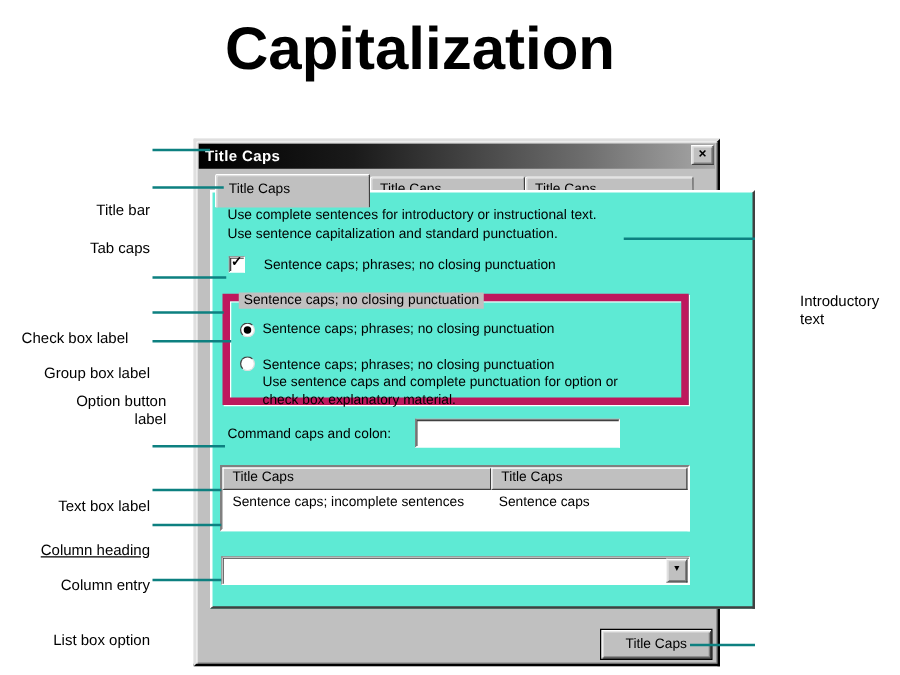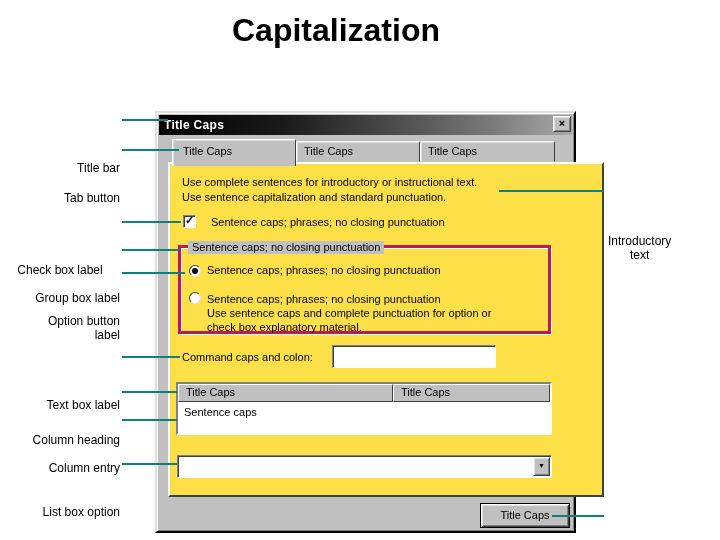--- a/index.html
+++ b/index.html
@@ -1,53 +1,53 @@
 <!DOCTYPE html>
 <html><head>
 <meta charset="utf-8">
 <style>
   html,body{margin:0;padding:0;background:#fff;}
   #stage{position:relative;width:720px;height:540px;background:#fff;overflow:hidden;
          font-family:"Liberation Sans",sans-serif;color:#000;}
   
   .page-title{position:absolute;top:12px;left:0;width:672px;text-align:center;
-              font-size:32px;font-weight:700;letter-spacing:0px;}
+              font-size:48px;font-weight:700;letter-spacing:0px;}
   
   .dialog{position:absolute;left:155px;top:111px;width:421px;height:422px;background:#c0c0c0;
           border:2px solid;border-color:#dfdfdf #000 #000 #dfdfdf;
           box-shadow:inset 1px 1px 0 #fff, inset -1px -1px 0 #808080;box-sizing:border-box;}
   .titlebar{position:absolute;left:2px;top:2px;right:2px;height:20px;
             background:linear-gradient(90deg,#000 0%,#1a1a1a 30%,#6e6e6e 75%,#a8a8a8 100%);
             display:flex;align-items:center;}
   .titlebar-text{color:#fff;font-weight:700;font-size:12px;padding-left:5px;letter-spacing:.3px;}
   .close-btn{position:absolute;right:3px;top:3px;width:16px;height:14px;background:#c0c0c0;
              border:1px solid;border-color:#fff #404040 #404040 #fff;
              box-shadow:inset 1px 1px 0 #dfdfdf, inset -1px -1px 0 #808080;
              font-size:11px;font-weight:700;line-height:12px;text-align:center;cursor:default;}
   
   .tab{position:absolute;background:#c0c0c0;border:1px solid;border-color:#fff #404040 #c0c0c0 #fff;
        border-radius:2px 2px 0 0;box-shadow:inset 1px 1px 0 #dfdfdf;font-size:11px;
        padding-left:10px;box-sizing:border-box;}
   .tab-1{left:15px;top:26px;width:124px;height:27px;z-index:3;line-height:22px;border-bottom:none;}
   .tab-2{left:139px;top:28px;width:124px;height:21px;z-index:1;line-height:19px;padding-left:7px;}
   .tab-3{left:263px;top:28px;width:135px;height:21px;z-index:1;line-height:19px;padding-left:7px;}
   
-  .panel{position:absolute;left:11px;top:49px;width:436px;height:335px;background:#fde047;
+  .panel{position:absolute;left:11px;top:39px;width:436px;height:335px;background:#5eead4;
          border:2px solid;border-color:#fff #404040 #404040 #fff;box-sizing:border-box;z-index:2;}
   .panel *{font-size:11px;}
   .intro{position:absolute;left:12px;top:11px;line-height:15px;}
   .intro span{display:block;}
   .checkbox{position:absolute;left:13px;top:51px;width:13px;height:13px;background:#fff;
             border:1px solid;border-color:#808080 #fff #fff #808080;box-shadow:inset 1px 1px 0 #404040;
             box-sizing:border-box;text-align:center;}
   .checkbox .mark{display:block;font-size:11px;font-weight:700;line-height:11px;margin-top:-1px;}
   .cb-label{position:absolute;left:41px;top:52px;line-height:13px;}
   
   .groupbox{position:absolute;left:8px;top:81px;width:373px;height:89px;box-sizing:border-box;
-            border:3px solid #be185d;box-shadow:inset 1px 1px 0 #fff, 1px 1px 0 #fff;padding-left:32px;}
+            border:6px solid #be185d;box-shadow:inset 1px 1px 0 #fff, 1px 1px 0 #fff;padding-left:32px;}
   .gb-label{position:absolute;top:-7px;left:7px;background:#c0c0c0;padding:0 4px;line-height:13px;}
   .radio{position:absolute;width:12px;height:12px;border-radius:50%;background:#fff;box-sizing:border-box;
          border:1px solid;border-color:#404040 #dfdfdf #dfdfdf #404040;}
   .radio.on::after{content:"";position:absolute;left:2px;top:2px;width:6px;height:6px;
                    border-radius:50%;background:#000;}
   .radio-1{left:8px;top:17px;}
   .radio-2{left:8px;top:44px;}
   .opt-label-1{position:absolute;left:26px;top:16px;line-height:13px;}
   .opt-block-2{position:absolute;left:26px;top:44px;line-height:14px;}
   .opt-block-2 span{display:block;}
@@ -80,21 +80,21 @@
   .combo-btn .arr{font-size:7px;line-height:16px;display:block;}
   
   .cmd-btn{position:absolute;left:323px;top:390px;width:90px;height:25px;background:#c0c0c0;
            border:1px solid #000;box-sizing:border-box;
            box-shadow:inset 1px 1px 0 #fff, inset -1px -1px 0 #404040,
                       inset 2px 2px 0 #dfdfdf, inset -2px -2px 0 #808080;
            font-size:11px;text-align:center;line-height:23px;z-index:2;}
   
   .co-label{position:absolute;font-size:12px;line-height:14px;margin-top:48px;}
   .co-left{left:0;width:120px;text-align:right;}
-  .co-right{left:608px;text-align:center;}
+  .co-right{left:640px;text-align:left;}
   .co-label span{display:block;}
   .co-line{position:absolute;height:2px;background:#0d8080;z-index:6;}
 </style>
 </head>
 <body>
 
 <div id="stage">
 
   <div class="page-title">Capitalization</div>
 
@@ -145,48 +145,49 @@
 
       <div class="txt-label">Command caps and colon:</div>
       <input class="text-input" type="text" value="" style="">
 
       <div class="table">
         <div class="thead">
           <div class="th th-1">Title Caps</div>
           <div class="th th-2">Title Caps</div>
         </div>
         <div class="trow">
+          <div class="td-1">Sentence caps; incomplete sentences</div>
           <div class="td-2">Sentence caps</div>
         </div>
       </div>
 
       <div class="combo">
         <div class="combo-btn">
           <span class="arr">▼</span>
         </div>
       </div>
 
     </div>
 
     <div class="cmd-btn">
       <span>Title Caps</span>
     </div>
 
   </div>
 
   <div class="co-label co-left" style="top:113px;">Title bar</div>
-  <div class="co-label co-left" style="top:143px;">Tab button</div>
+  <div class="co-label co-left" style="top:143px;">Tab caps</div>
   <div class="co-label co-left" style="top:215px;text-align:center;">Check box label</div>
   <div class="co-label co-left" style="top:243px;">Group box label</div>
-  <div class="co-label co-left" style="top:266px;">
+  <div class="co-label co-left" style="top:266px;padding-left:13px;">
     <span>Option button</span>
     <span>label</span>
   </div>
   <div class="co-label co-left" style="top:350px;">Text box label</div>
-  <div class="co-label co-left" style="top:385px;">Column heading</div>
+  <div class="co-label co-left" style="top:385px;text-decoration:underline;">Column heading</div>
   <div class="co-label co-left" style="top:413px;">Column entry</div>
   <div class="co-label co-left" style="top:457px;">List box option</div>
 
   <div class="co-label co-right" style="top:186px;">
     <span>Introductory</span>
     <span>text</span>
   </div>
 
   <div class="co-line" style="left:122px;top:119px;width:46px;"></div>
   <div class="co-line" style="left:122px;top:149px;width:57px;"></div>

